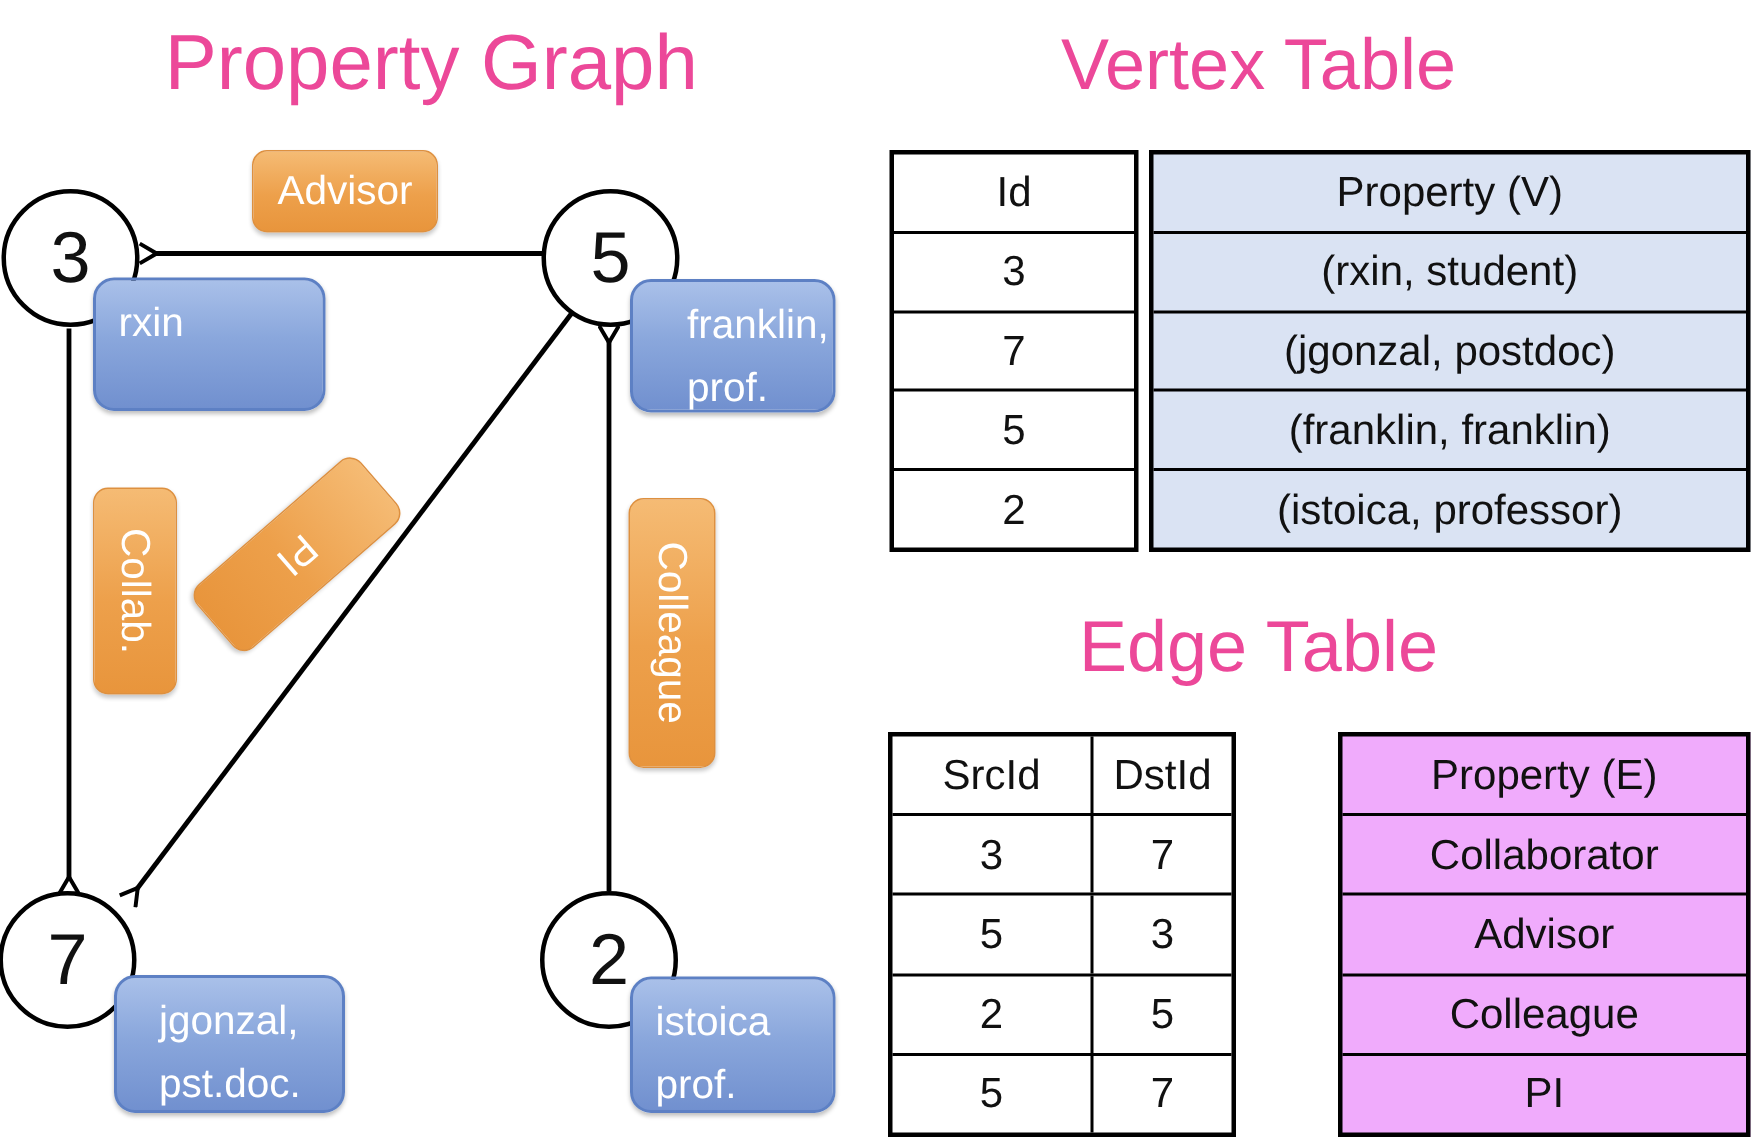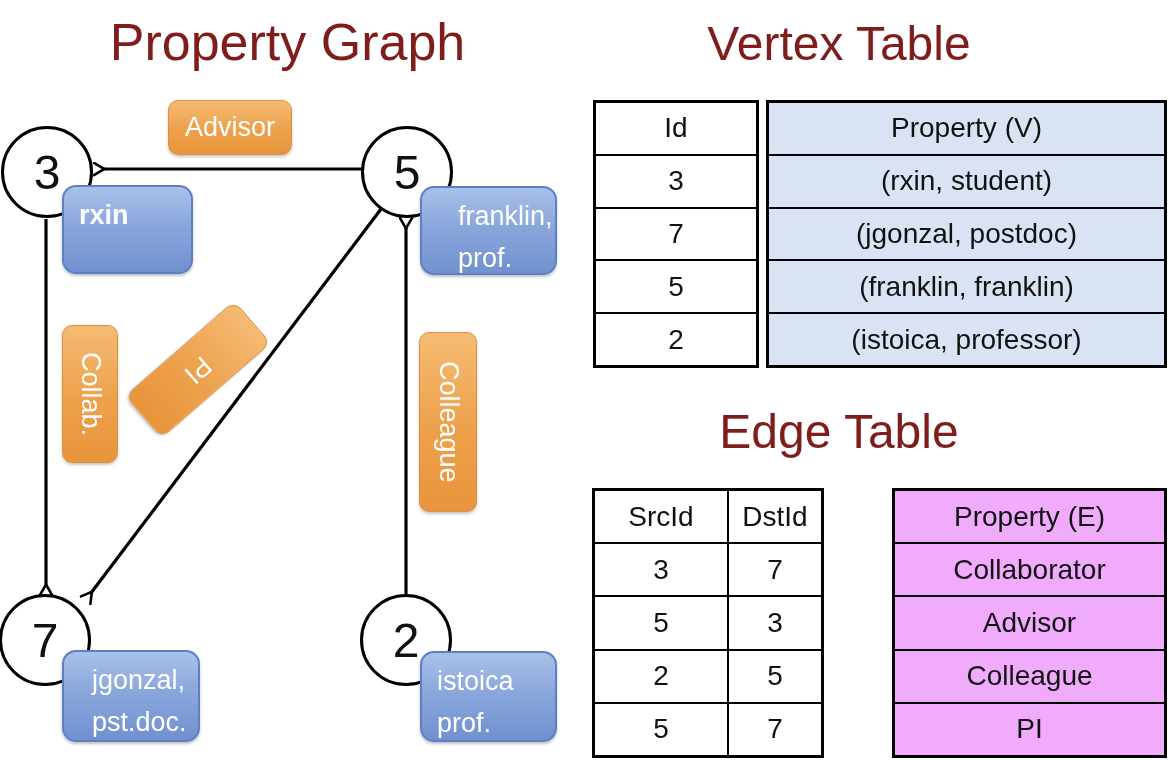--- a/index.html
+++ b/index.html
@@ -2,21 +2,21 @@
 <html><head>
 <meta charset="utf-8">
 <style>
   html,body{margin:0;padding:0;background:#fff;}
   #canvas{
     position:relative;width:1170px;height:760px;background:#fff;overflow:hidden;
     font-family:"Liberation Sans",sans-serif;color:#111;
   }
   .abs{position:absolute;}
   .title{
-    text-align:center;font-weight:400;color:#7f1d1d;letter-spacing:0px;
+    text-align:center;font-weight:400;color:#ec4899;letter-spacing:0px;
   }
   
   #edges-svg{position:absolute;left:0;top:0;z-index:1;}
   .node{
     position:absolute;width:92px;height:92px;border:3.5px solid #000;border-radius:50%;
     background:#fff;box-sizing:border-box;display:flex;align-items:center;justify-content:center;
     font-size:48px;z-index:2;
   }
   .propbox{
     position:absolute;z-index:3;border-radius:14px;color:#fff;
@@ -74,28 +74,28 @@
   <div class="node" style="left:361px;top:126px;">
     <span>5</span>
     </div>
   <div class="node" style="left:-1px;top:594px;">
     <span>7</span>
     </div>
   <div class="node" style="left:360px;top:594px;">
     <span>2</span>
     </div>
 
-  <div class="propbox" style="left:62px;top:185px;width:131px;height:89px;font-weight:bold;">
+  <div class="propbox" style="left:62px;top:185px;width:155px;height:89px;">
     <div>rxin</div>
   </div>
   <div class="propbox" style="left:420px;top:186px;width:137px;height:89px;padding-left:36px;">
     <div>franklin,</div>
     <div>prof.</div>
   </div>
-  <div class="propbox" style="left:62px;top:650px;width:138px;height:92px;padding-left:28px;">
+  <div class="propbox" style="left:76px;top:650px;width:154px;height:92px;padding-left:28px;">
     <div>jgonzal,</div>
     <div>pst.doc.</div>
   </div>
   <div class="propbox" style="left:420px;top:651px;width:137px;height:91px;">
     <div>istoica</div>
     <div>prof.</div>
   </div>
 
   <div class="edgelabel" style="left:168px;top:100px;width:124px;height:55px;">
     <span>Advisor</span>

